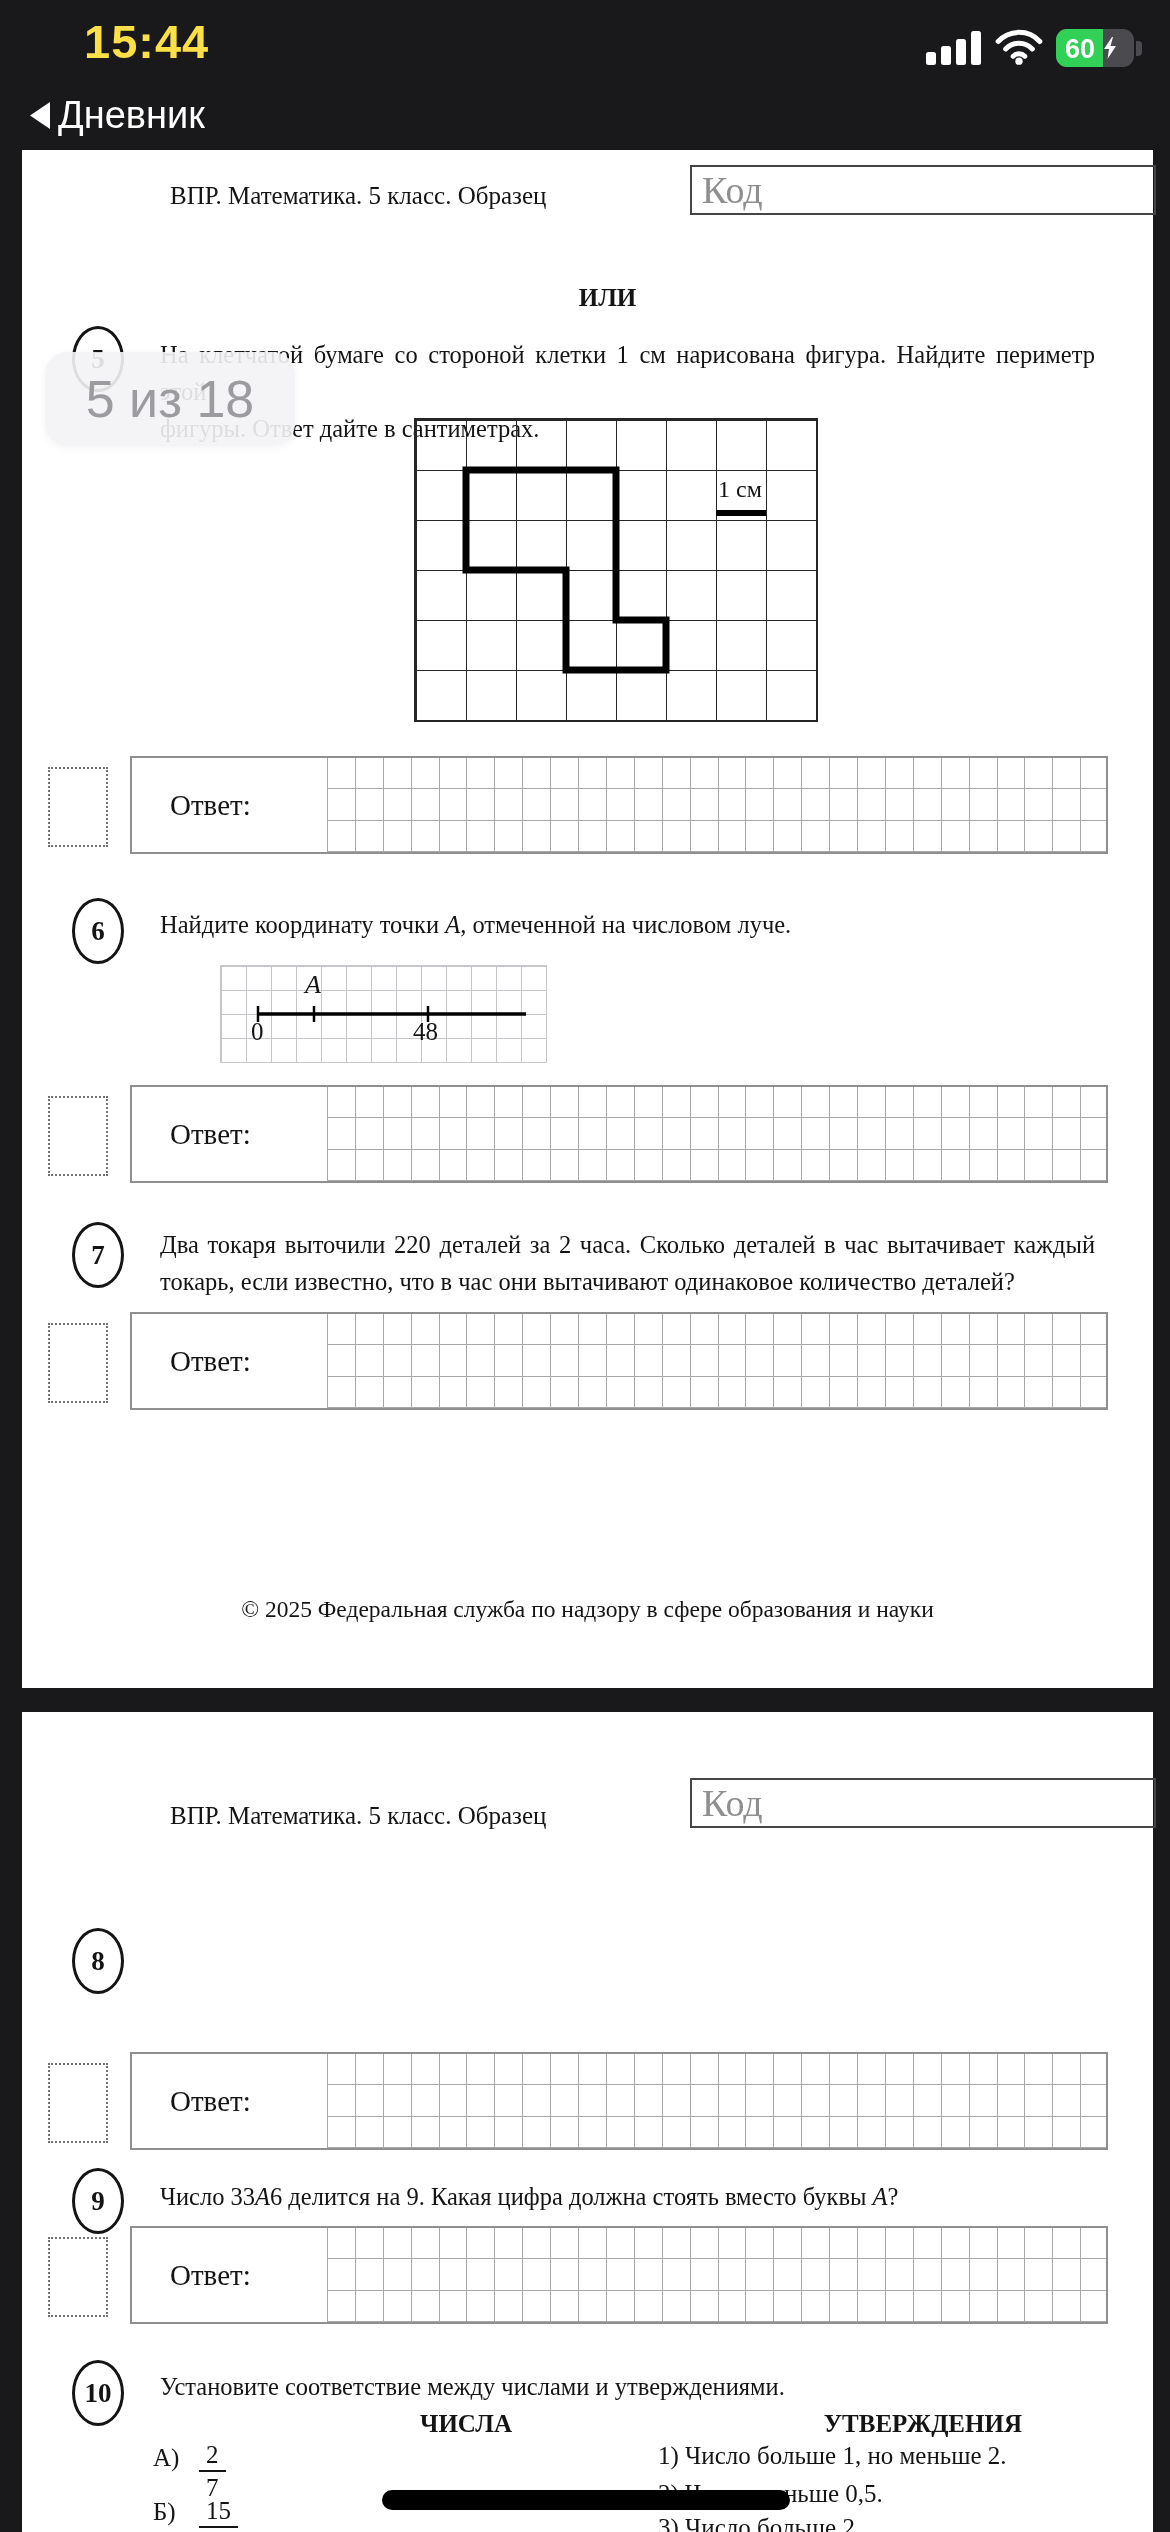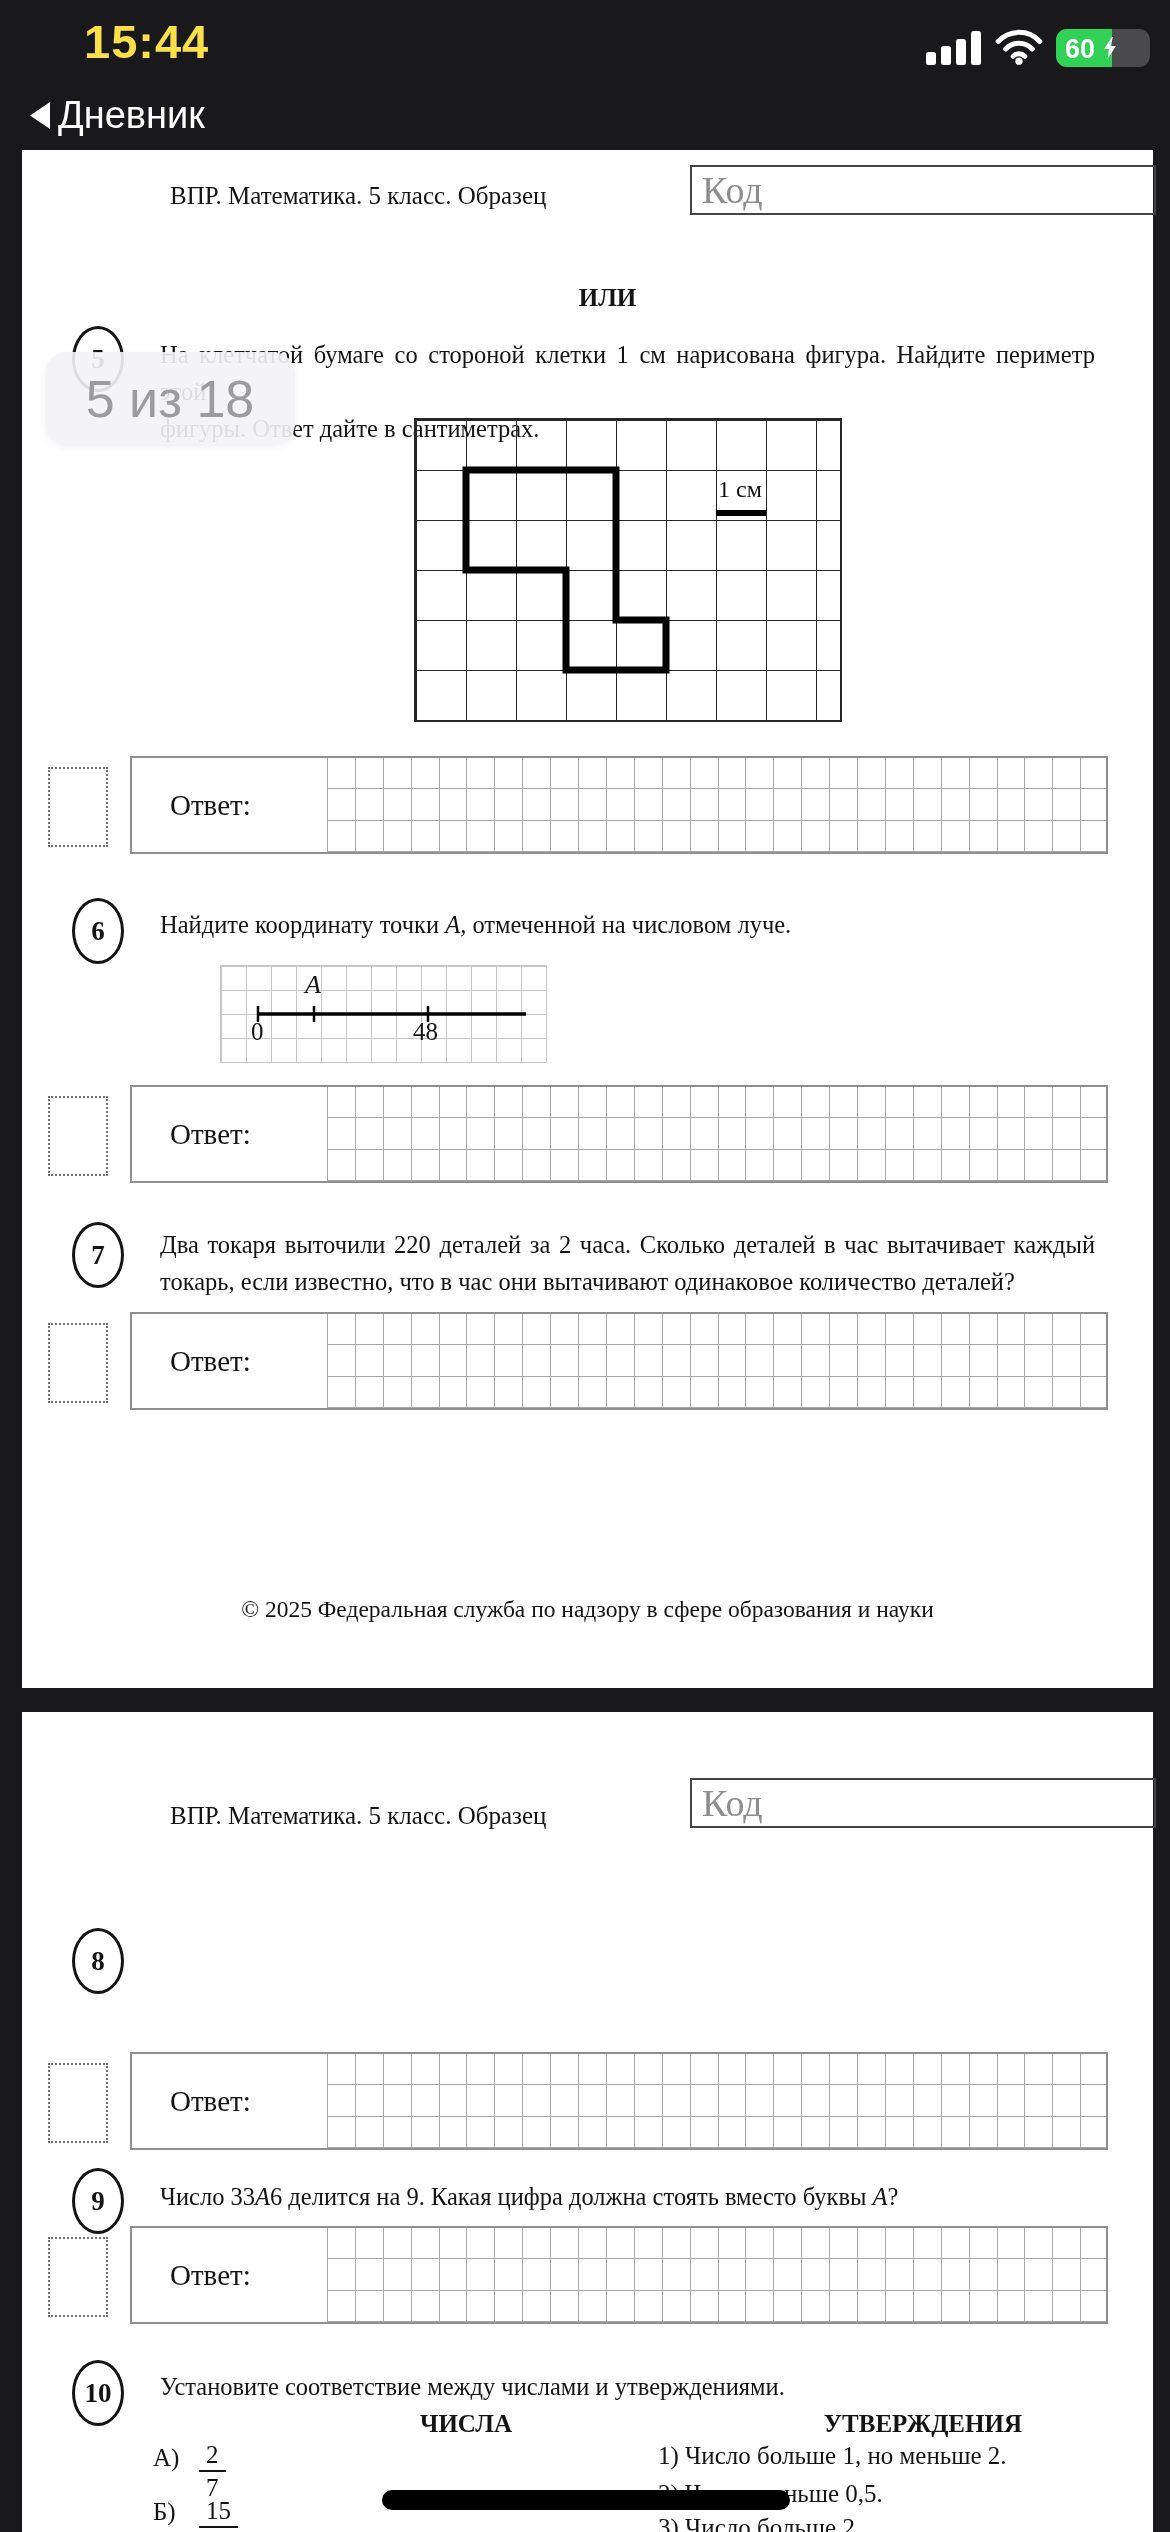--- a/index.html
+++ b/index.html
@@ -12,21 +12,21 @@
 
   
   .time{
     position:absolute;left:84px;top:14px;
     color:#fde047;font-size:47px;font-weight:700;letter-spacing:1px;
   }
   .icon-cellular{position:absolute;left:926px;top:28px;}
   .icon-wifi{position:absolute;left:994px;top:28px;}
   .battery{
     position:absolute;left:1056px;top:29px;width:78px;height:38px;
-    border-radius:11px;background:#4a4a4f;overflow:hidden;padding-left:16px;
+    border-radius:11px;background:#4a4a4f;overflow:hidden;
   }
   .batt-fill{position:absolute;left:0;top:0;bottom:0;width:60%;background:#31d158;}
   .batt-text{
     position:absolute;left:9px;top:5px;color:#fff;font-size:27px;font-weight:700;
   }
   .batt-bolt{position:absolute;left:47px;top:8px;}
   .batt-nub{
     position:absolute;left:1136px;top:41px;width:6px;height:15px;
     background:#4a4a4f;border-radius:0 4px 4px 0;
   }
@@ -90,21 +90,20 @@
   }
 
   
   .figure5{
     position:absolute;left:392px;top:268px;width:400px;height:300px;
     border:2px solid #262626;box-sizing:content-box;
     background-image:
       linear-gradient(to right,#262626 1.5px,transparent 1.5px),
       linear-gradient(to bottom,#262626 1.5px,transparent 1.5px);
     background-size:50px 50px;
-    padding-left:24px;
   }
   .figure5 svg{position:absolute;left:0;top:0;}
   .scale-label{
     position:absolute;left:297px;top:56px;width:54px;text-align:center;font-size:24px;
   }
 
   
   .figure6{
     position:absolute;left:198px;top:815px;width:325px;height:96px;
     border:1px solid #c7c7cb;

